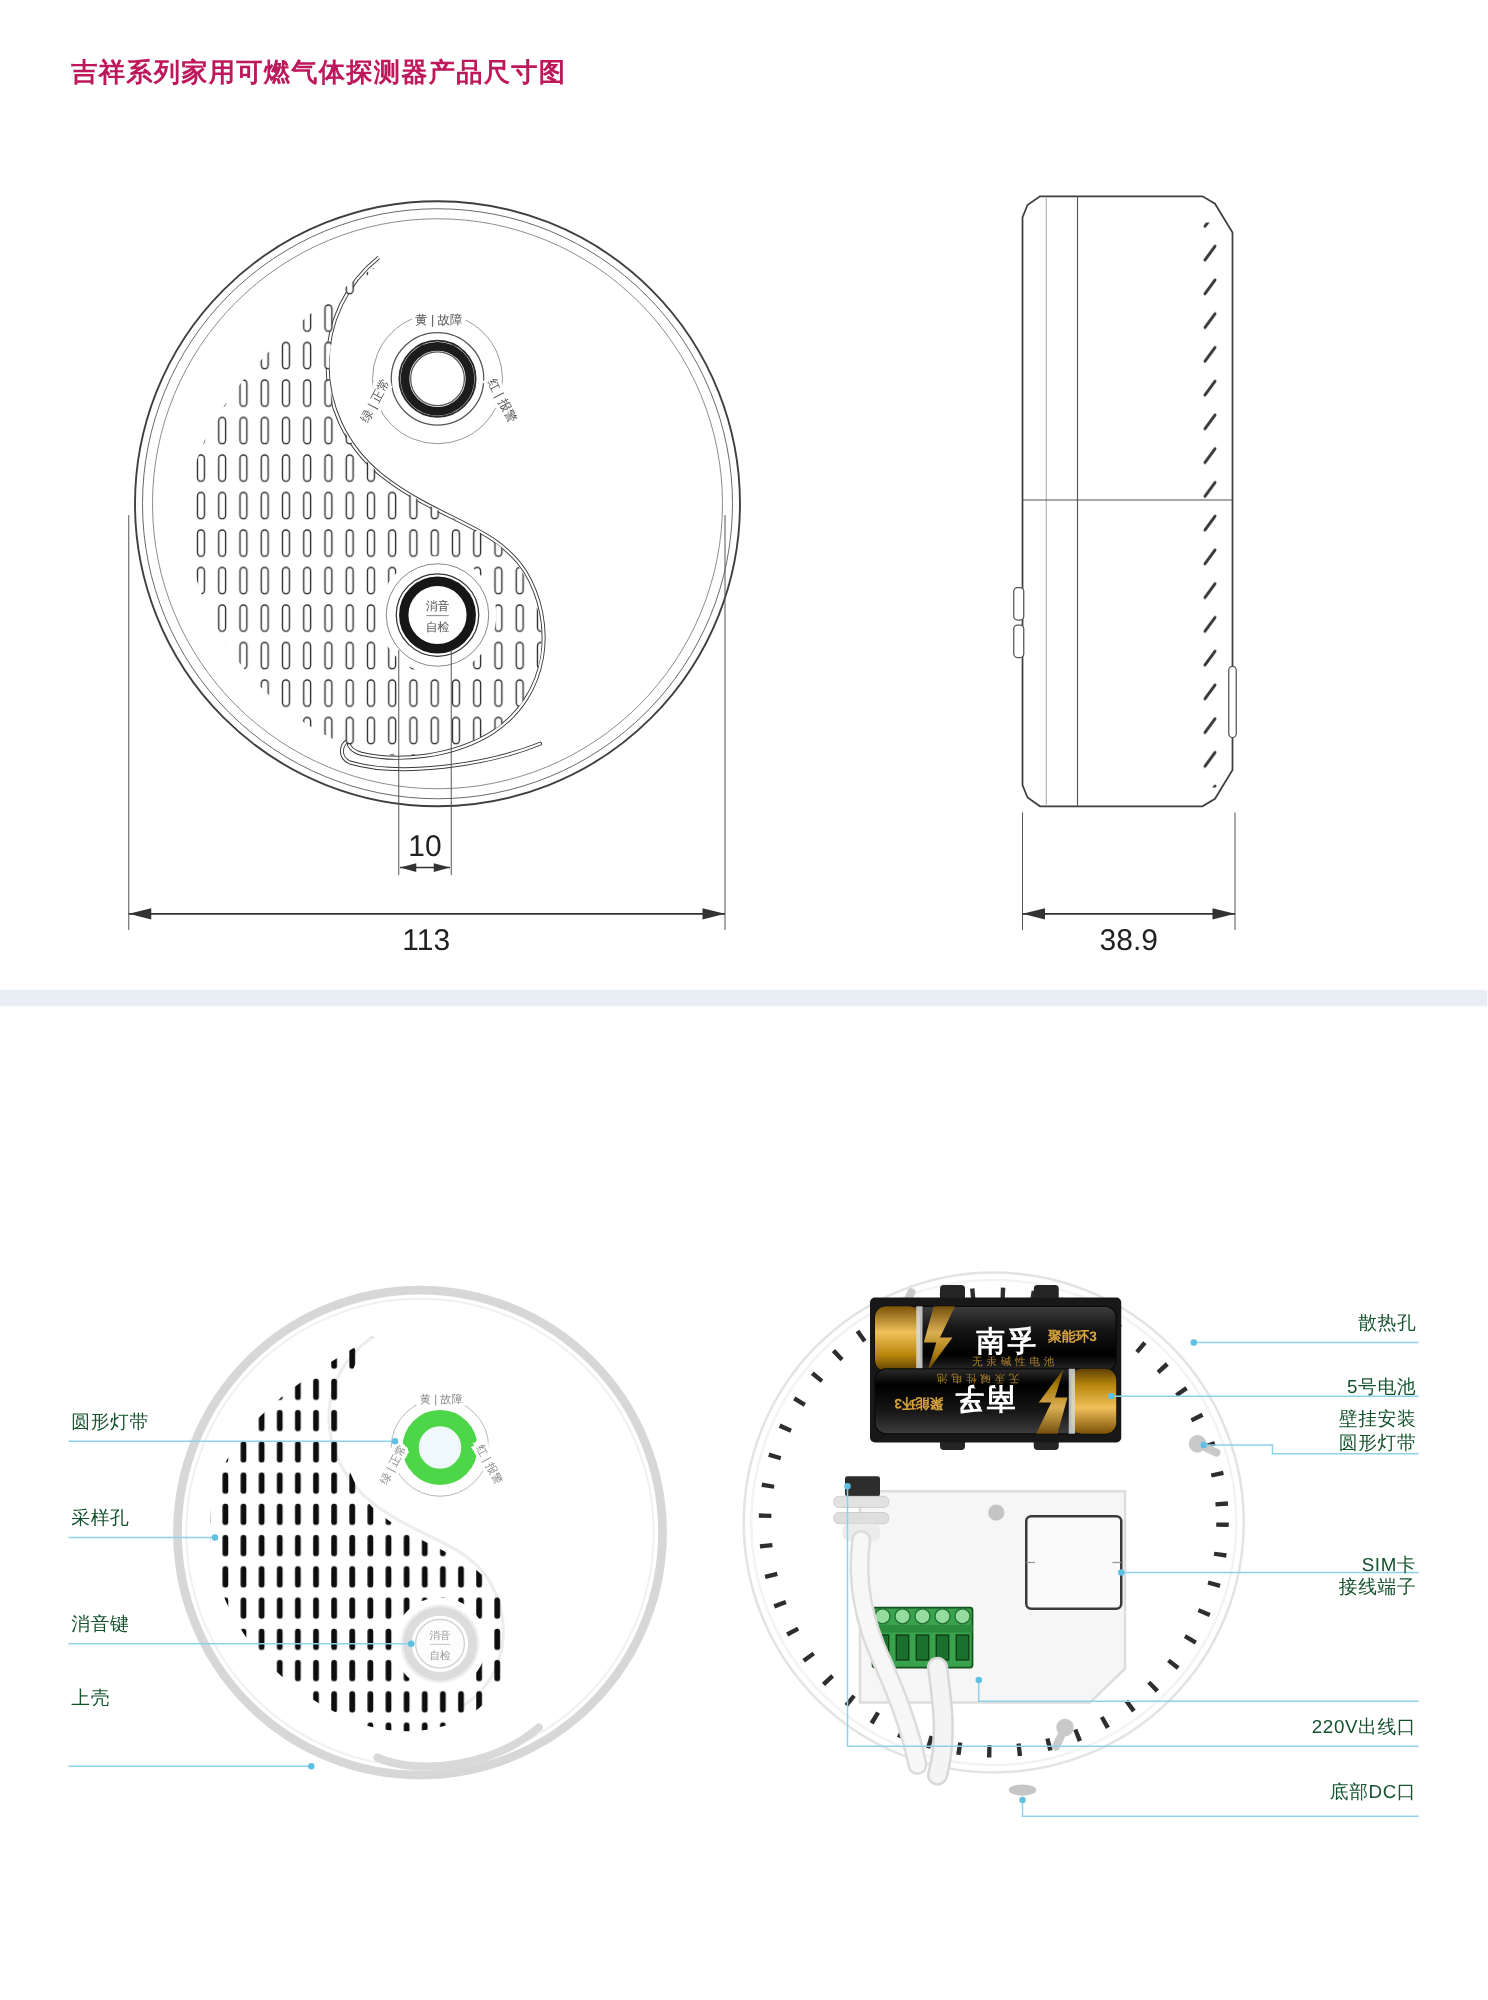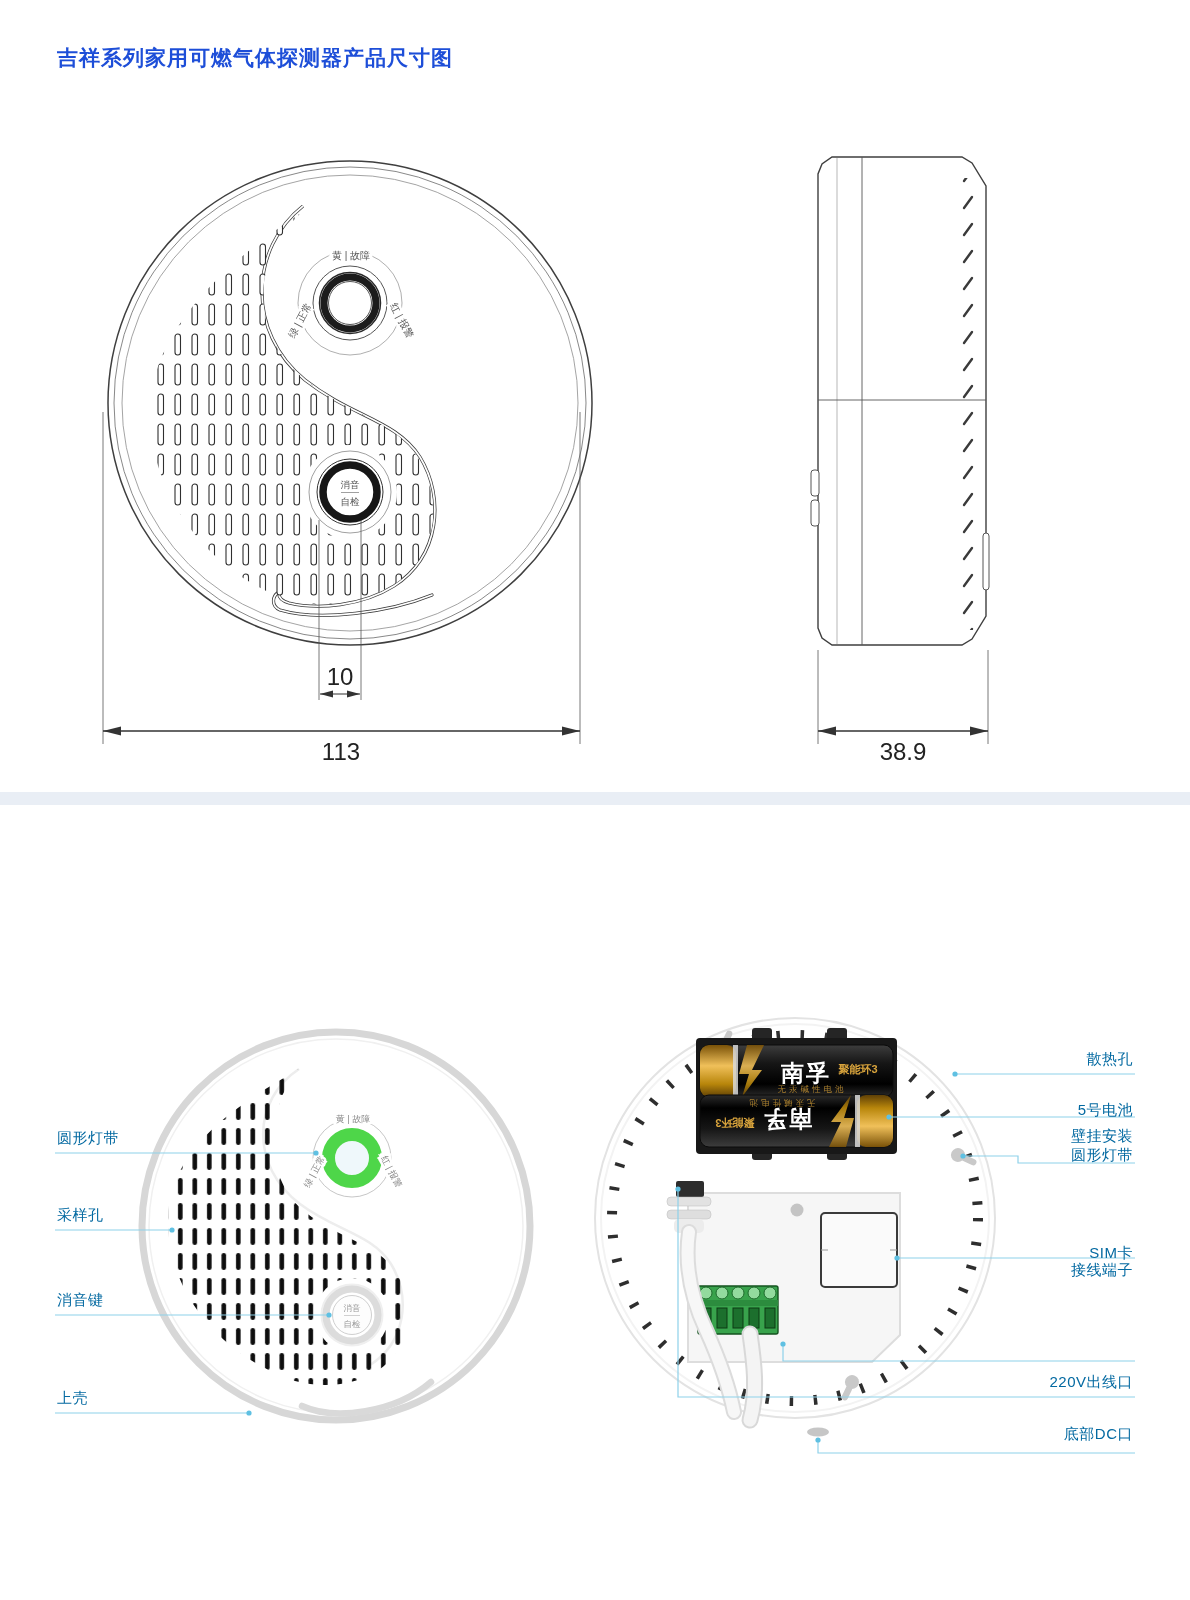--- a/index.html
+++ b/index.html
@@ -3,29 +3,29 @@
 <meta charset="utf-8">
 <style>
   * { margin:0; padding:0; box-sizing:border-box; }
   html,body { background:#fff; }
   body {
     position:relative; width:1190px; height:1600px;
     font-family:"Liberation Sans", sans-serif; overflow:hidden;
   }
   .page-title {
     position:absolute; left:57px; top:44px;
-    font-size:21px; font-weight:600; color:#1d4ed8; letter-spacing:1px;
+    font-size:21px; font-weight:600; color:#be185d; letter-spacing:1px;
   }
   .divider-band {
     position:absolute; left:0; top:792px; width:1190px; height:13px;
     background:#e9eef5;
   }
   svg.canvas { position:absolute; left:0; top:0; }
   .callout-label {
-    position:absolute; font-size:15px; color:#0369a1; line-height:19px;
+    position:absolute; font-size:15px; color:#14532d; line-height:19px;
     letter-spacing:0.5px; white-space:nowrap;
   }
   .callout-label.right { right:57px; text-align:right; }
   .callout-label.left  { left:57px;  text-align:center; }
   text { font-family:"Liberation Sans", sans-serif; }
   .halo { paint-order:stroke; stroke:#ffffff; stroke-width:5px; }
   .dim-text { font-size:24px; fill:#222; }
 </style>
 </head>
 <body>
@@ -249,21 +249,21 @@
       <circle cx="897" cy="1258" r="2.6"></circle>
     <circle cx="783" cy="1344" r="2.6"></circle>
       <circle cx="678" cy="1189" r="2.6"></circle>
     <circle cx="818" cy="1440" r="2.6"></circle>
   </g>
 </svg>
 
 <div class="callout-label left" style="top:1128px">圆形灯带</div>
 <div class="callout-label left" style="top:1205px">采样孔</div>
 <div class="callout-label left" style="top:1290px">消音键</div>
-<div class="callout-label left" style="top:1388px">上壳</div>
+<div class="callout-label left" style="top:1349px">上壳</div>
 
 <div class="callout-label right" style="top:1049px">散热孔</div>
 <div class="callout-label right" style="top:1100px">5号电池</div>
 <div class="callout-label right" style="top:1126px">
   <div>壁挂安装</div>
   <div>圆形灯带</div>
 </div>
 <div class="callout-label right" style="top:1243px">SIM卡</div>
 <div class="callout-label right" style="top:1260px">接线端子</div>
 <div class="callout-label right" style="top:1372px">220V出线口</div>

